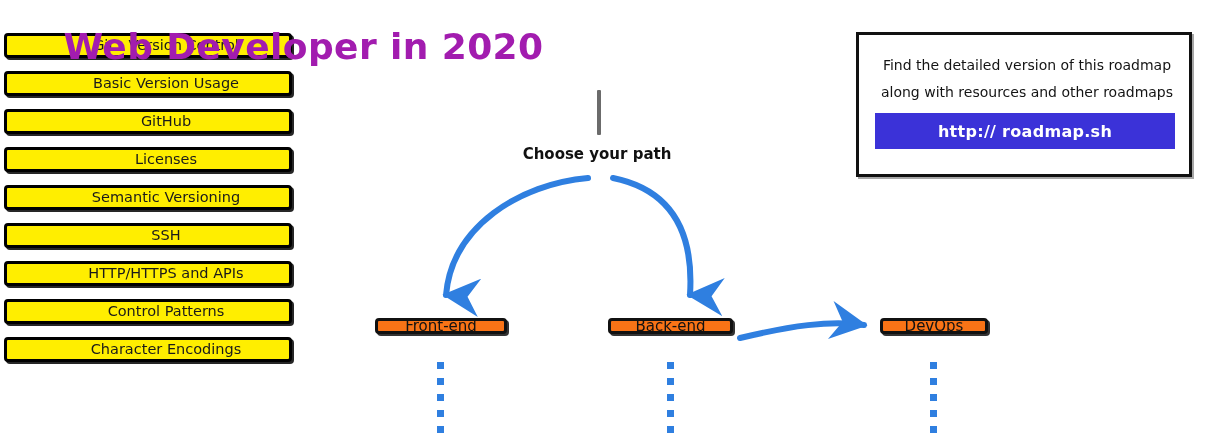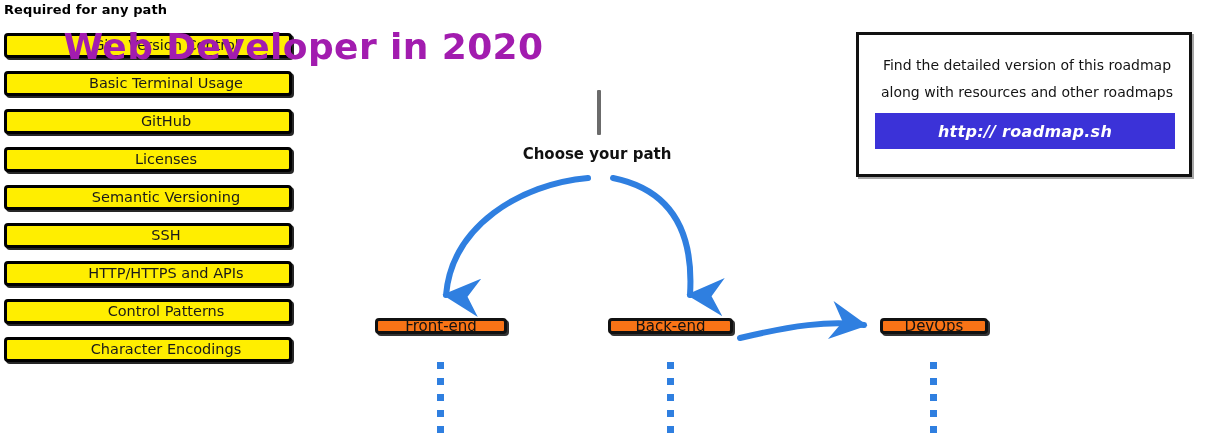--- a/index.html
+++ b/index.html
@@ -176,43 +176,41 @@
     position: absolute;
     left: 16px;
     top: 78px;
     width: 300px;
     height: 36px;
     background: #3b32d8;
     display: flex;
     align-items: center;
     justify-content: center;
     cursor: pointer;
-    font-style: italic;
   }
   .info-button-label {
     color: #ffffff;
     font-size: 16px;
     font-weight: bold;
     letter-spacing: 0.3px;
     white-space: nowrap;
   }
 </style>
 </head>
 <body>
 
 <div id="canvas">
 
-  <div class="required-header">Required for any path</div>
 
   <div class="req-list">
     <div class="req-item">
       <span class="req-item-label">Git - Version Control</span>
     </div>
     <div class="req-item">
-      <span class="req-item-label">Basic Terminal Usage</span>
+      <span class="req-item-label">Basic Version Usage</span>
     </div>
     <div class="req-item">
       <span class="req-item-label">GitHub</span>
     </div>
     <div class="req-item">
       <span class="req-item-label">Licenses</span>
     </div>
     <div class="req-item">
       <span class="req-item-label">Semantic Versioning</span>
     </div>

